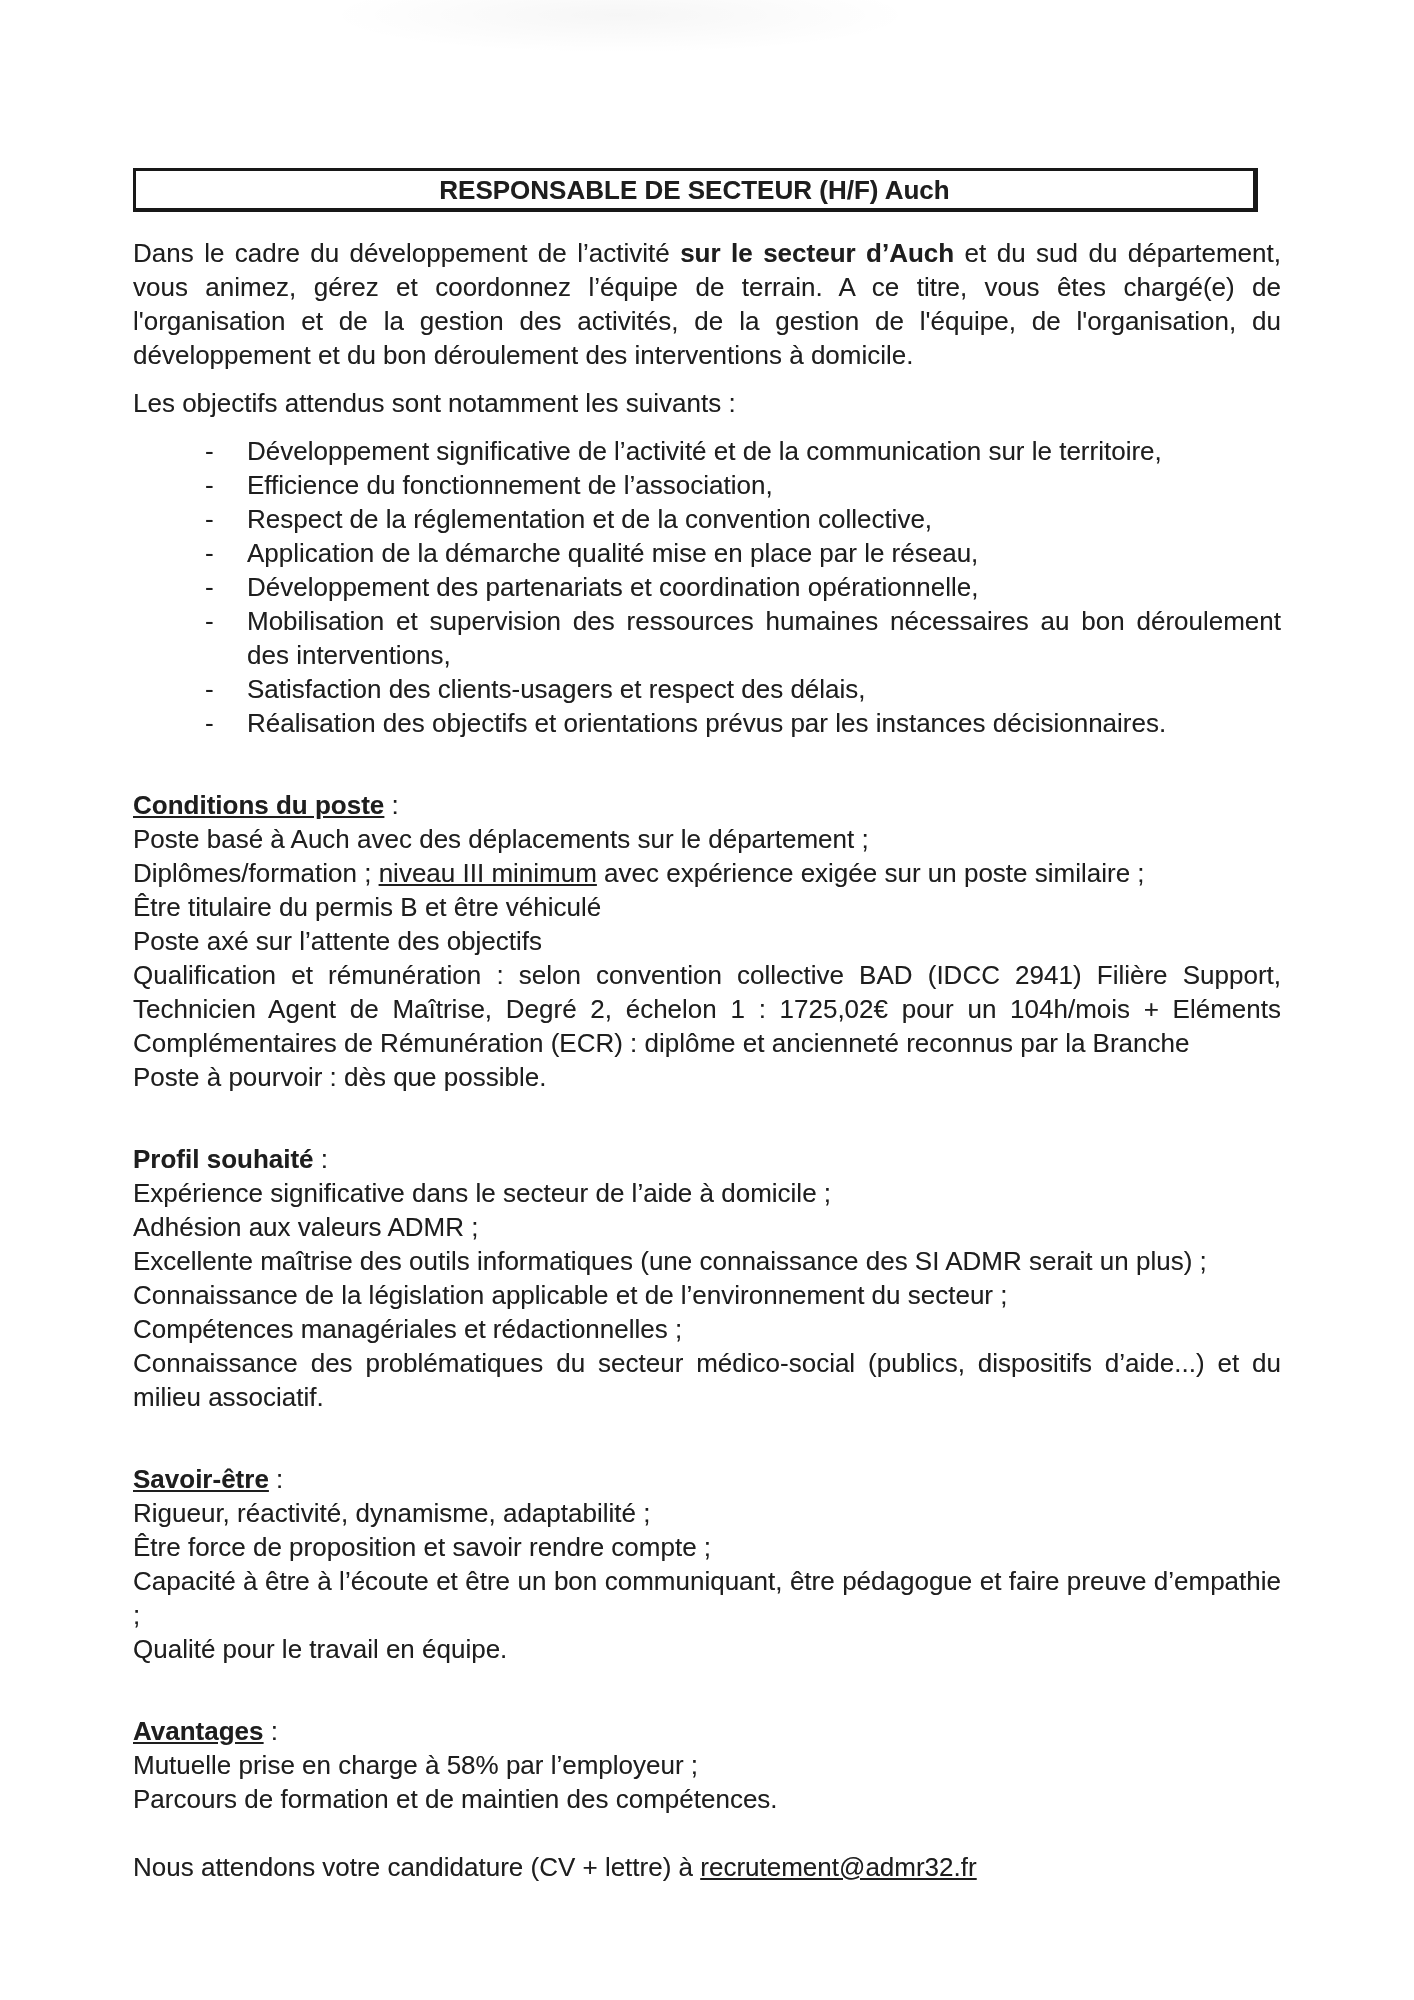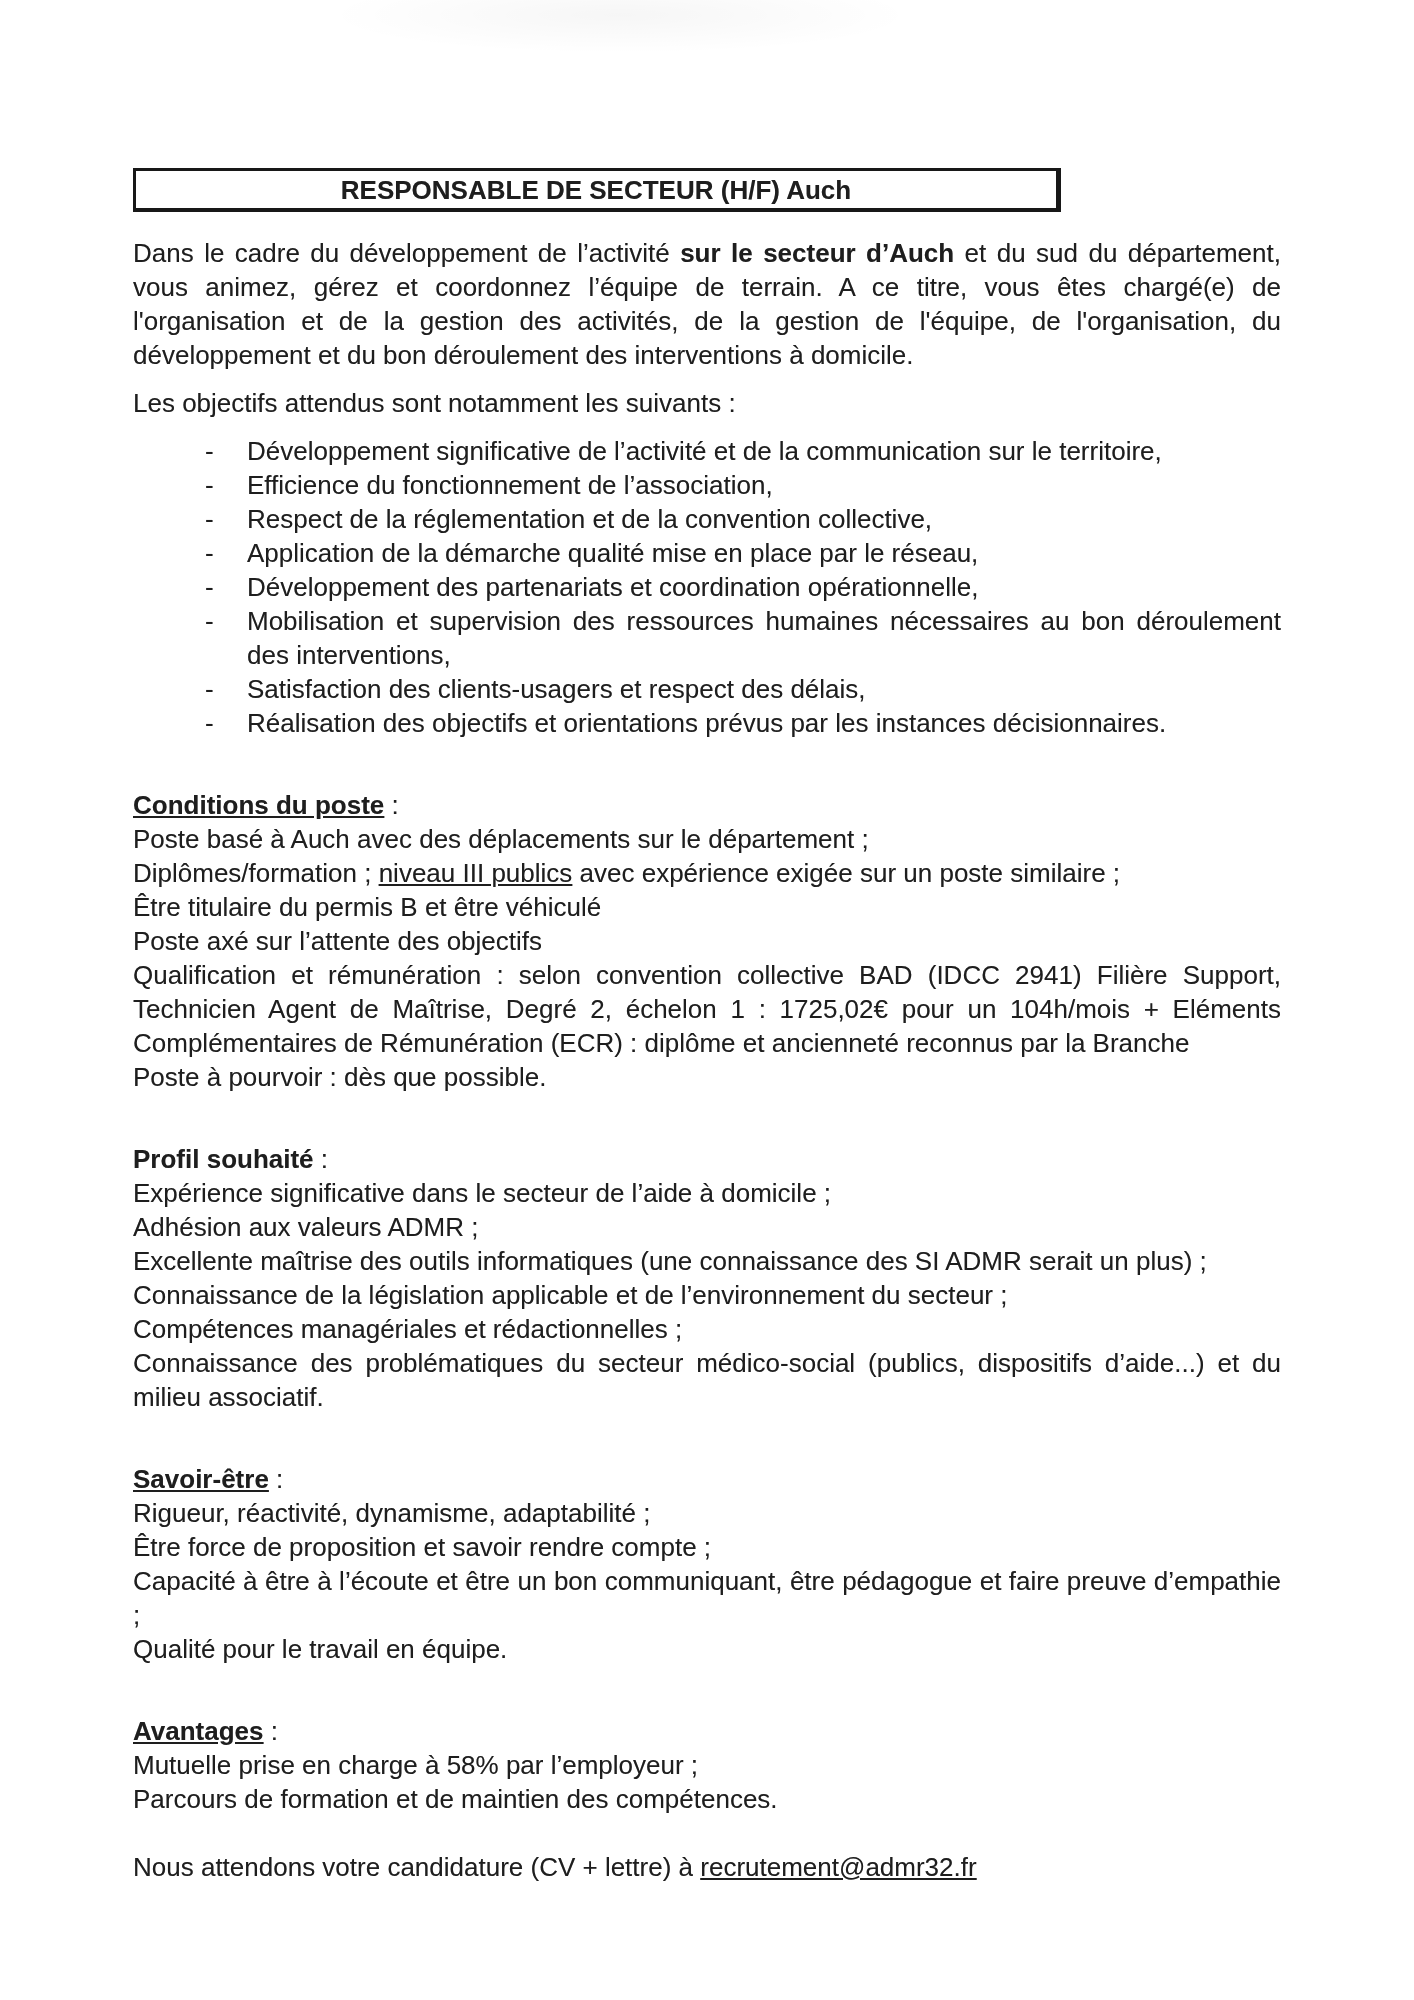--- a/index.html
+++ b/index.html
@@ -15,21 +15,21 @@
   .doc {
     position: absolute;
     left: 133px;
     top: 168px;
     width: 1148px;
     font-size: 26px;
     line-height: 34px;
     text-shadow: 0 0 0.6px rgba(0,0,0,0.30);
   }
   .title-box {
-    width: 928px;
+    width: 1125px;
     height: 44px;
     border: 3px solid #181818;
     border-right-width: 5px;
     border-bottom-width: 4px;
     text-align: center;
     font-weight: 700;
     line-height: 38px;
     margin-bottom: 24px;
   }
   p.para { text-align: justify; margin-bottom: 14px; }
@@ -87,21 +87,21 @@
     </li>
     <li>
       <span class="marker">-</span>
       <span class="li-text">Réalisation des objectifs et orientations prévus par les instances décisionnaires.</span>
     </li>
   </ul>
 
   <section class="section">
     <div class="heading"><span style="font-weight: 700; text-decoration: underline;">Conditions du poste</span><span> :</span></div>
     <div class="body-line"><span>Poste basé à Auch avec des déplacements sur le département ;</span></div>
-    <div class="body-line"><span>Diplômes/formation ; </span><span style="text-decoration: underline;">niveau III publics</span><span> avec expérience exigée sur un poste similaire ;</span></div>
+    <div class="body-line"><span>Diplômes/formation ; </span><span style="text-decoration: underline;">niveau III minimum</span><span> avec expérience exigée sur un poste similaire ;</span></div>
     <div class="body-line"><span>Être titulaire du permis B et être véhiculé</span></div>
     <div class="body-line"><span>Poste axé sur l’attente des objectifs</span></div>
     <div class="body-line"><span>Qualification et rémunération : selon convention collective BAD (IDCC 2941) Filière Support, Technicien Agent de Maîtrise, Degré 2, échelon 1 : 1725,02€ pour un 104h/mois + Eléments Complémentaires de Rémunération (ECR) : diplôme et ancienneté reconnus par la Branche</span></div>
     <div class="body-line"><span>Poste à pourvoir : dès que possible.</span></div>
   </section>
 
   <section class="section">
     <div class="heading"><span style="font-weight: 700; ">Profil souhaité</span><span> :</span></div>
     <div class="body-line"><span>Expérience significative dans le secteur de l’aide à domicile ;</span></div>
     <div class="body-line"><span>Adhésion aux valeurs ADMR ;</span></div>

